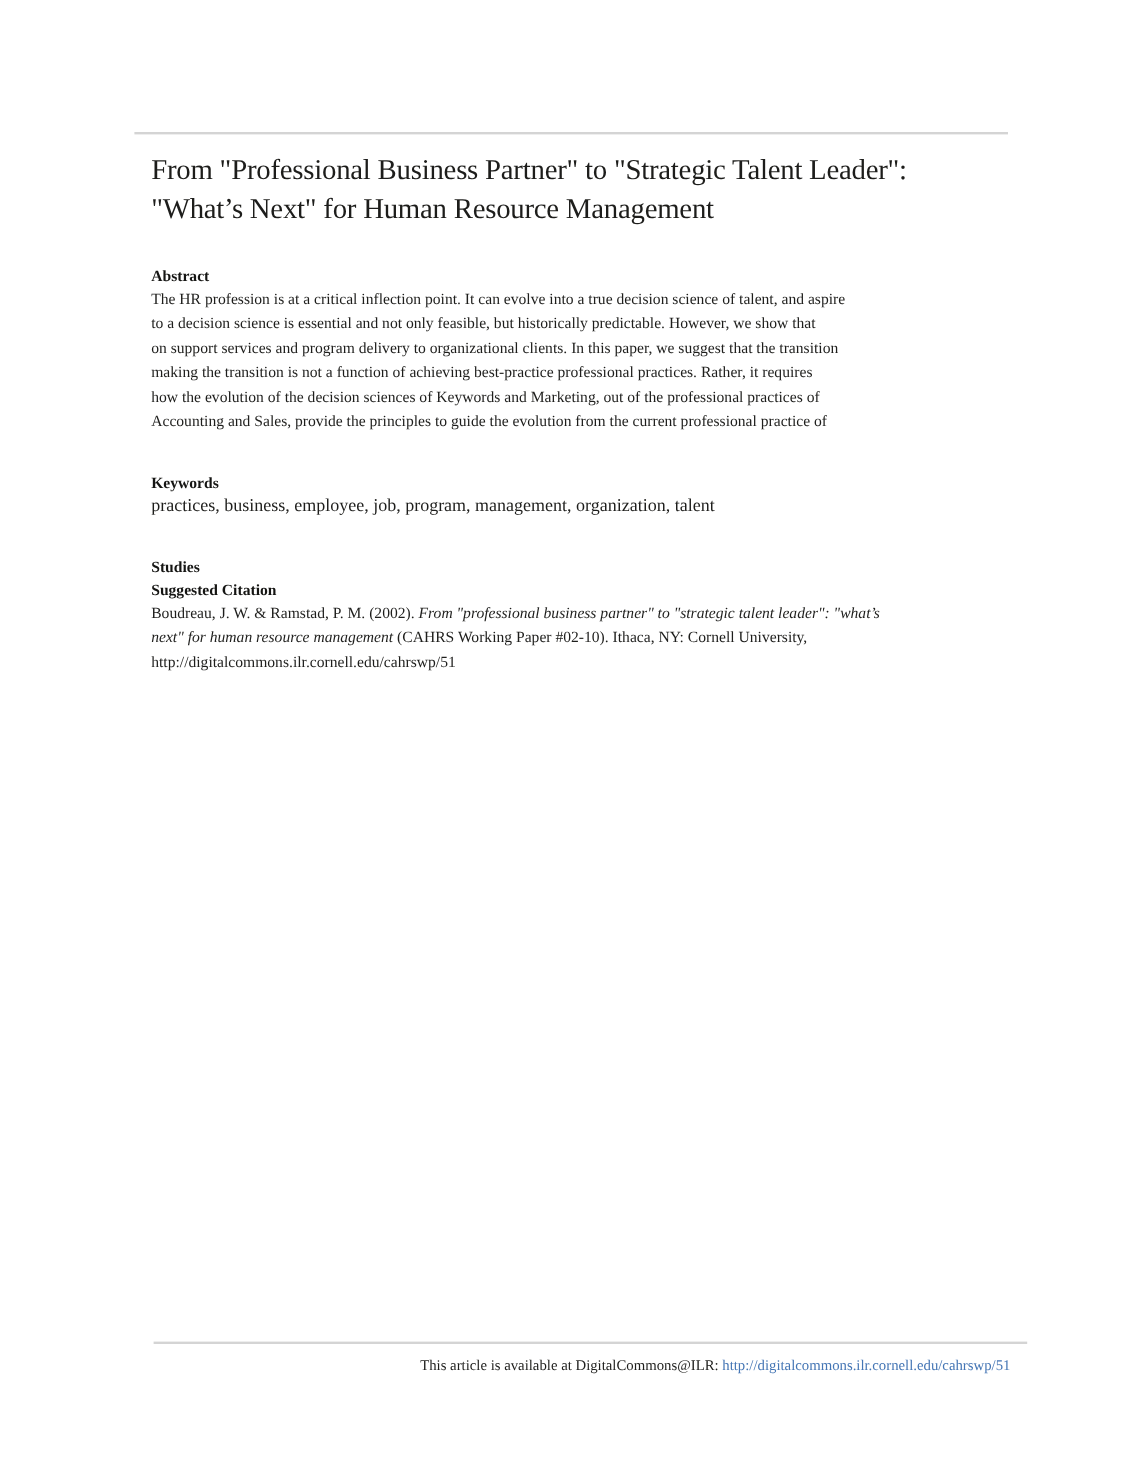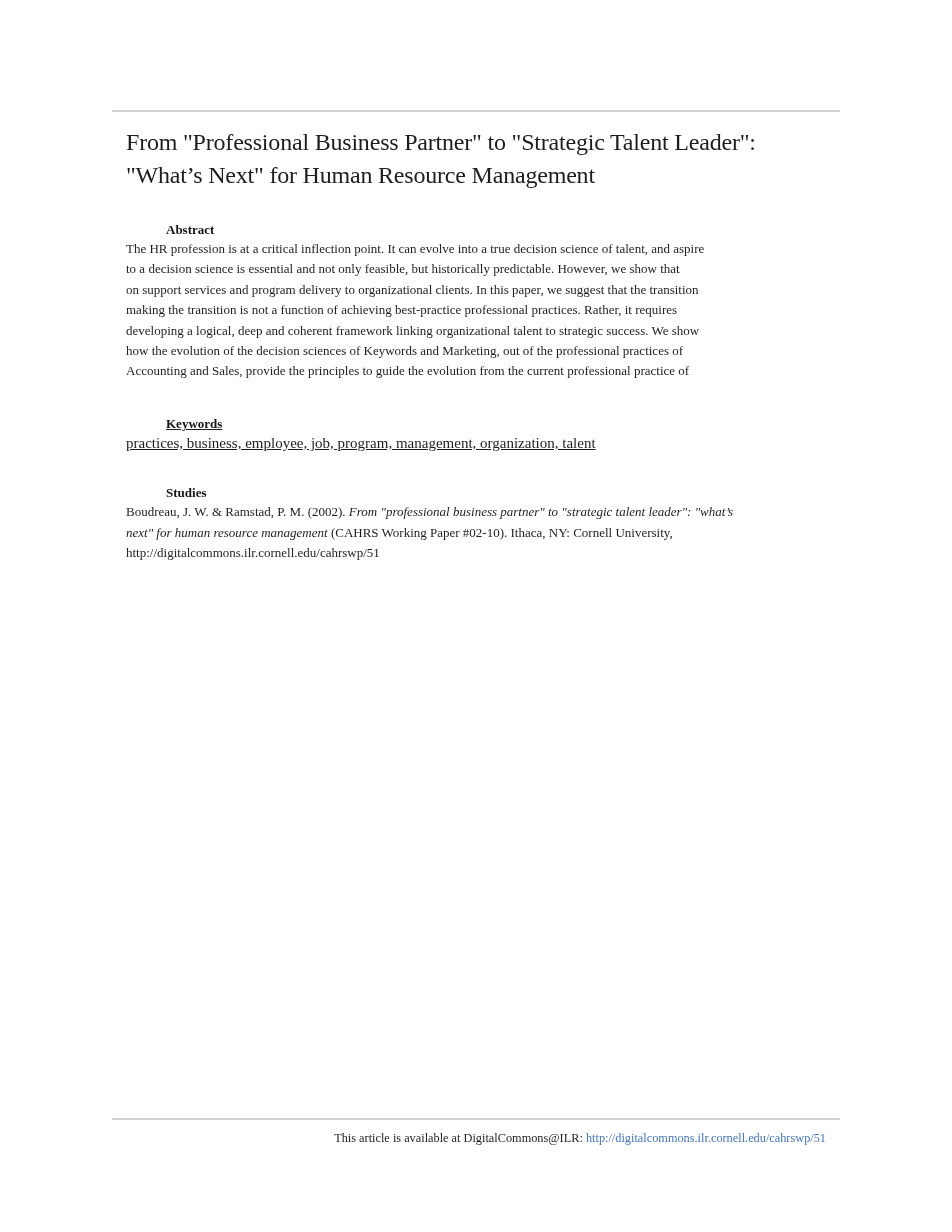--- a/index.html
+++ b/index.html
@@ -29,42 +29,41 @@
   .inner { padding: 0 14px; }
   .title {
     font-size: 24px;
     line-height: 33px;
     font-weight: 400;
     letter-spacing: -0.2px;
     margin: 14px 0 0 0;
     color: #1d1d1b;
   }
   .section { margin-top: 28px; }
-  .section.keywords { margin-top: 32px; text-decoration: underline; }
+  .section.keywords { margin-top: 32px; }
   .section.comments { margin-top: 30px; }
   .section-heading {
     font-size: 13px;
     font-weight: 700;
     line-height: 19px;
     color: #151513;
-    margin-left: 40px;
   }
   .body-line {
     font-size: 13px;
     line-height: 20.4px;
     white-space: nowrap;
   }
   .body-text {
     font-size: 15px;
     line-height: 20.4px;
   }
   .cite-italic { font-style: italic; }
   .footer {
     position: absolute;
-    left: 112px;
+    left: 128px;
     top: 1118px;
     width: 728px;
   }
   .footer-text {
     text-align: right;
     font-size: 12.3px;
     line-height: 18px;
     padding: 9px 14px 0 0;
     color: #1e1e1c;
   }
@@ -83,32 +82,32 @@
 
   <div class="inner">
     <h1 class="title">From "Professional Business Partner" to "Strategic Talent Leader": "What’s Next" for Human Resource Management</h1>
 
     <div class="section abstract">
       <div class="section-heading">Abstract</div>
       <div class="body-line">The HR profession is at a critical inflection point. It can evolve into a true decision science of talent, and aspire</div>
       <div class="body-line">to a decision science is essential and not only feasible, but historically predictable. However, we show that</div>
       <div class="body-line">on support services and program delivery to organizational clients. In this paper, we suggest that the transition</div>
       <div class="body-line">making the transition is not a function of achieving best-practice professional practices. Rather, it requires</div>
-      <div class="body-line">developing a logical, deep and coherent framework linking organizational talent to strategic success. We show</div>
       <div class="body-line">how the evolution of the decision sciences of Keywords and Marketing, out of the professional practices of</div>
       <div class="body-line">Accounting and Sales, provide the principles to guide the evolution from the current professional practice of</div>
     </div>
 
     <div class="section keywords">
       <div class="section-heading">Keywords</div>
       <div class="body-text">practices, business, employee, job, program, management, organization, talent</div>
     </div>
 
     <div class="section comments">
       <div class="section-heading">Studies</div>
+      <div class="section-heading">Suggested Citation</div>
       <div class="body-line"><span>Boudreau, J. W. &amp; Ramstad, P. M. (2002). </span><span class="cite-italic">From "professional business partner" to "strategic talent leader": "what’s</span></div>
       <div class="body-line"><span class="cite-italic">next" for human resource management</span><span> (CAHRS Working Paper #02-10). Ithaca, NY: Cornell University,</span></div>
       <div class="body-line">http://digitalcommons.ilr.cornell.edu/cahrswp/51</div>
     </div>
   </div>
 
 </div>
 
 <div class="footer">
   <div class="rule"></div>

